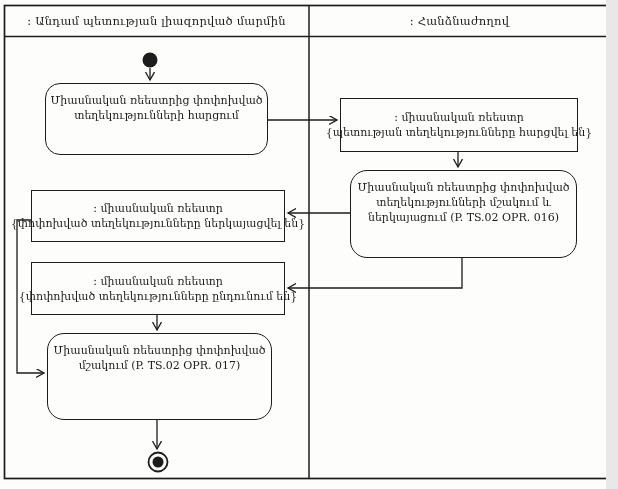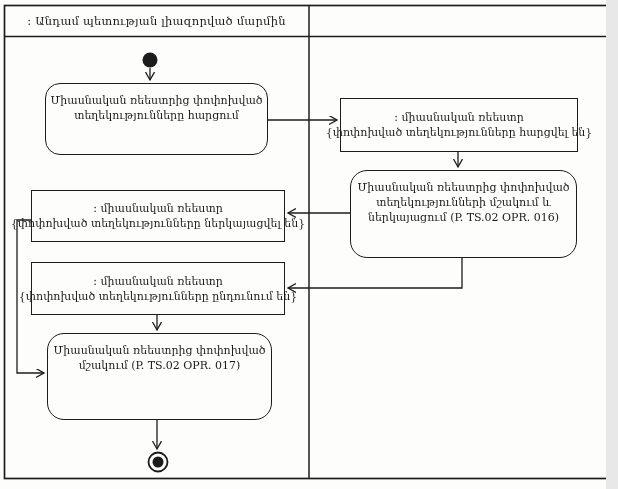--- a/index.html
+++ b/index.html
@@ -43,29 +43,32 @@
 </head>
 <body>
 
 <div class="stage">
 
   <div class="boxes">
 
     <div class="lane-header" style="left:4px;top:5px;width:305px;height:31px;">
       <span>: Անդամ պետության լիազորված մարմին</span>
     </div>
+    <div class="lane-header" style="left:309px;top:5px;width:301px;height:31px;">
+      <span>: Հանձնաժողով</span>
+    </div>
 
     <div class="node activity" style="left:45px;top:83px;width:223px;height:72px;">
       <span class="nline">Միասնական ռեեստրից փոփոխված</span>
-      <span class="nline">տեղեկությունները հարցում</span>
+      <span class="nline">տեղեկությունների հարցում</span>
     </div>
 
     <div class="node object" style="left:340px;top:98px;width:238px;height:54px;">
       <span class="nline">: միասնական ռեեստր</span>
-      <span class="nline">{փոփոխված տեղեկությունները հարցվել են}</span>
+      <span class="nline">{պետության տեղեկությունները հարցվել են}</span>
     </div>
 
     <div class="node activity" style="left:350px;top:170px;width:227px;height:88px;border-radius:17px;">
       <span class="nline">Միասնական ռեեստրից փոփոխված</span>
       <span class="nline">տեղեկությունների մշակում և</span>
       <span class="nline">ներկայացում (P. TS.02 OPR. 016)</span>
     </div>
 
     <div class="node object" style="left:31px;top:190px;width:254px;height:52px;">
       <span class="nline">: միասնական ռեեստր</span>

